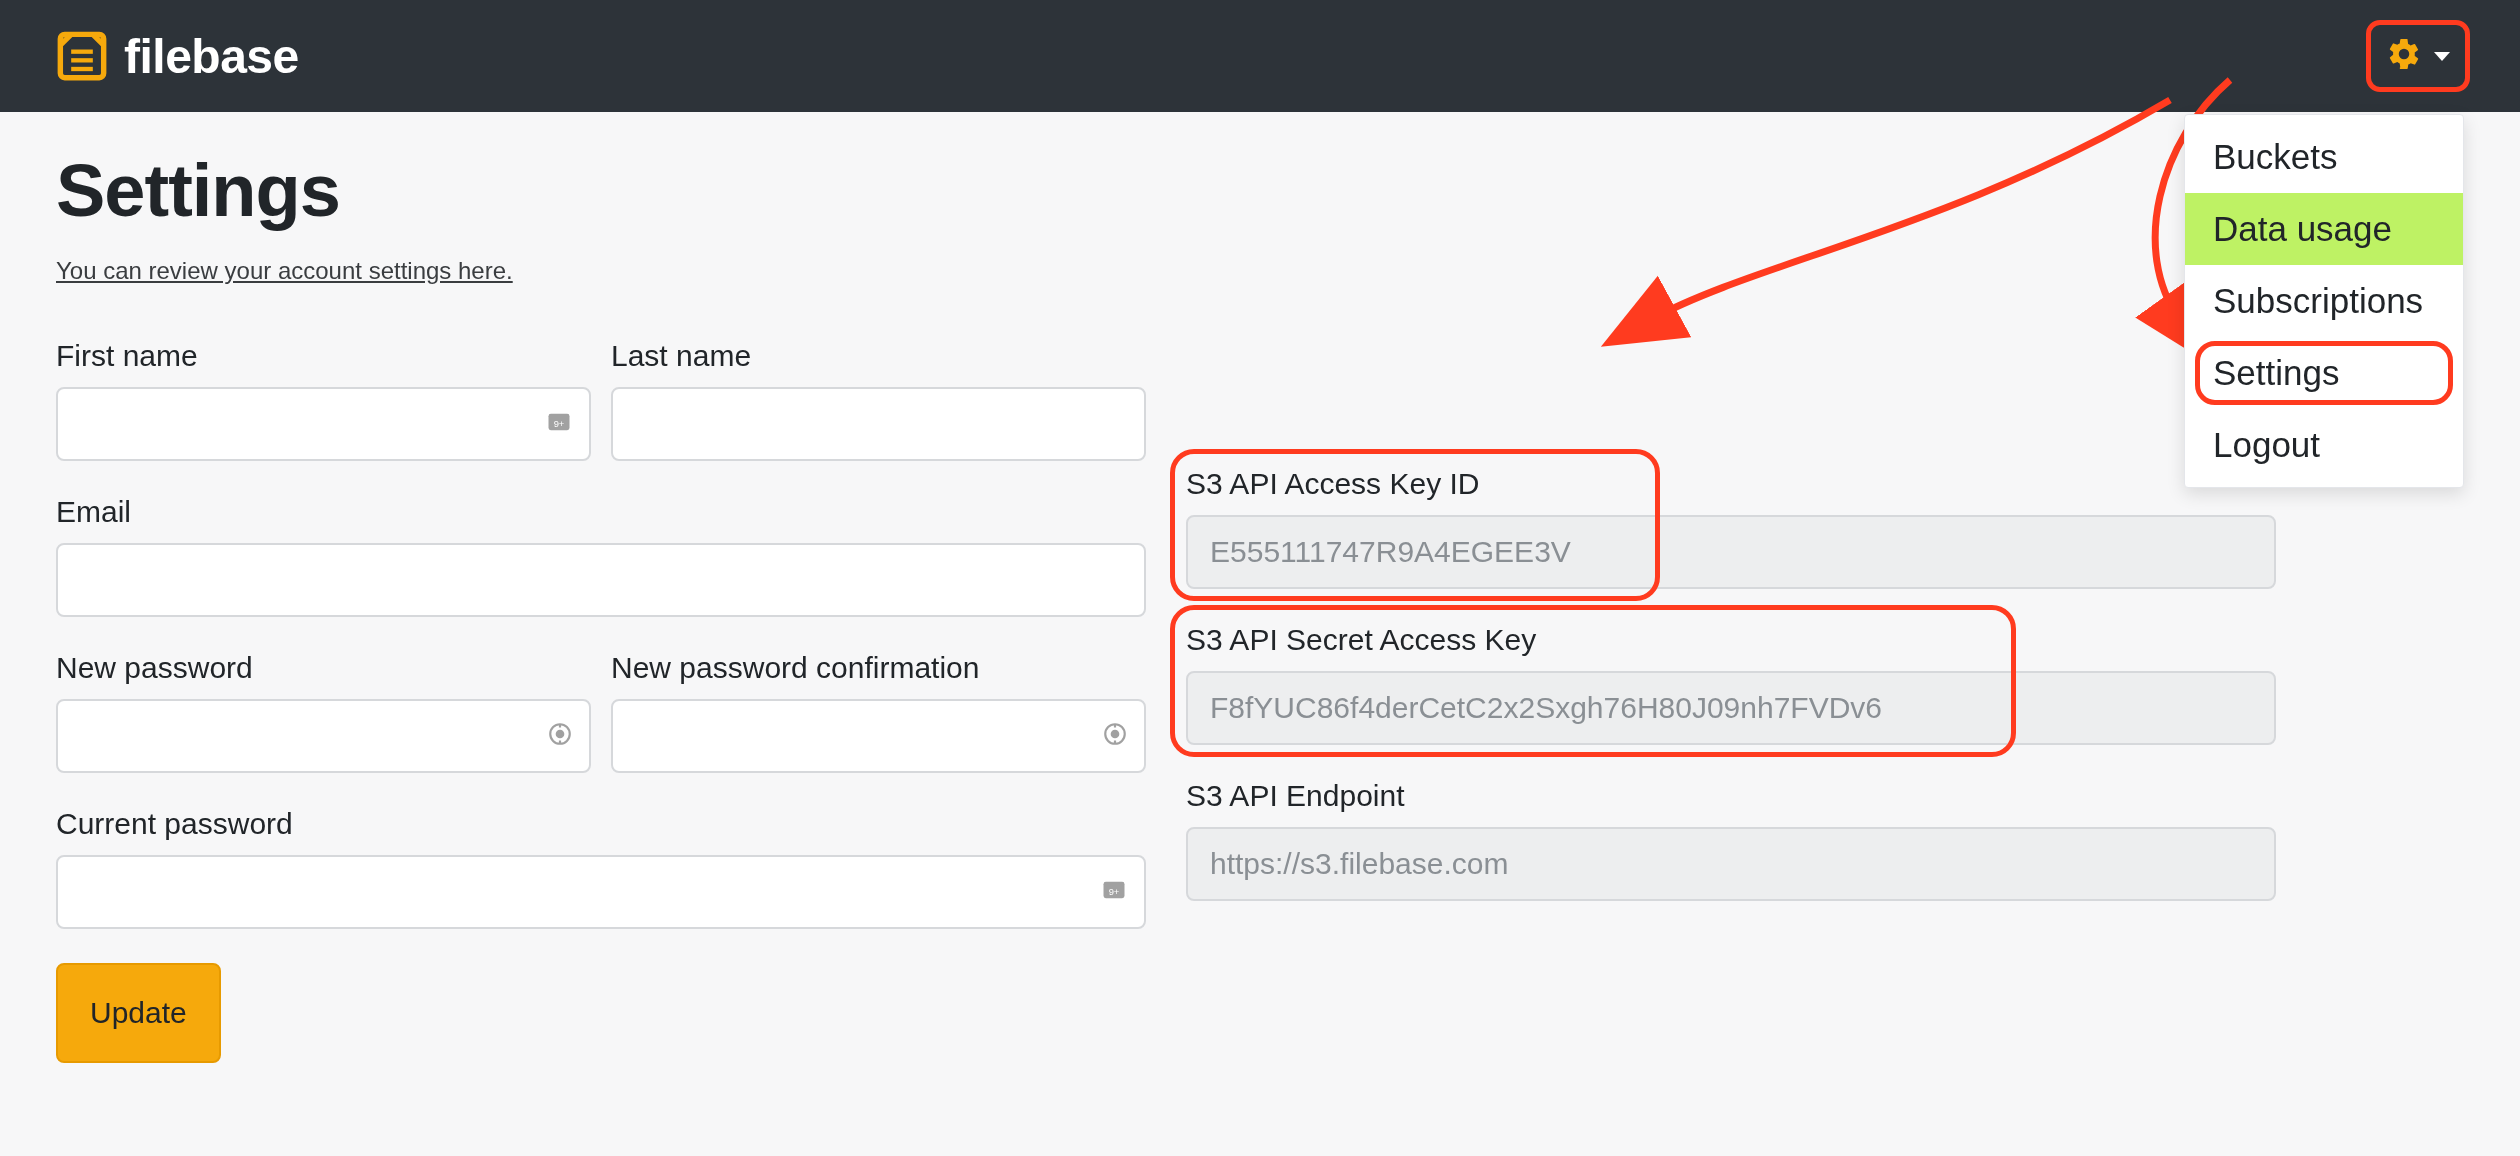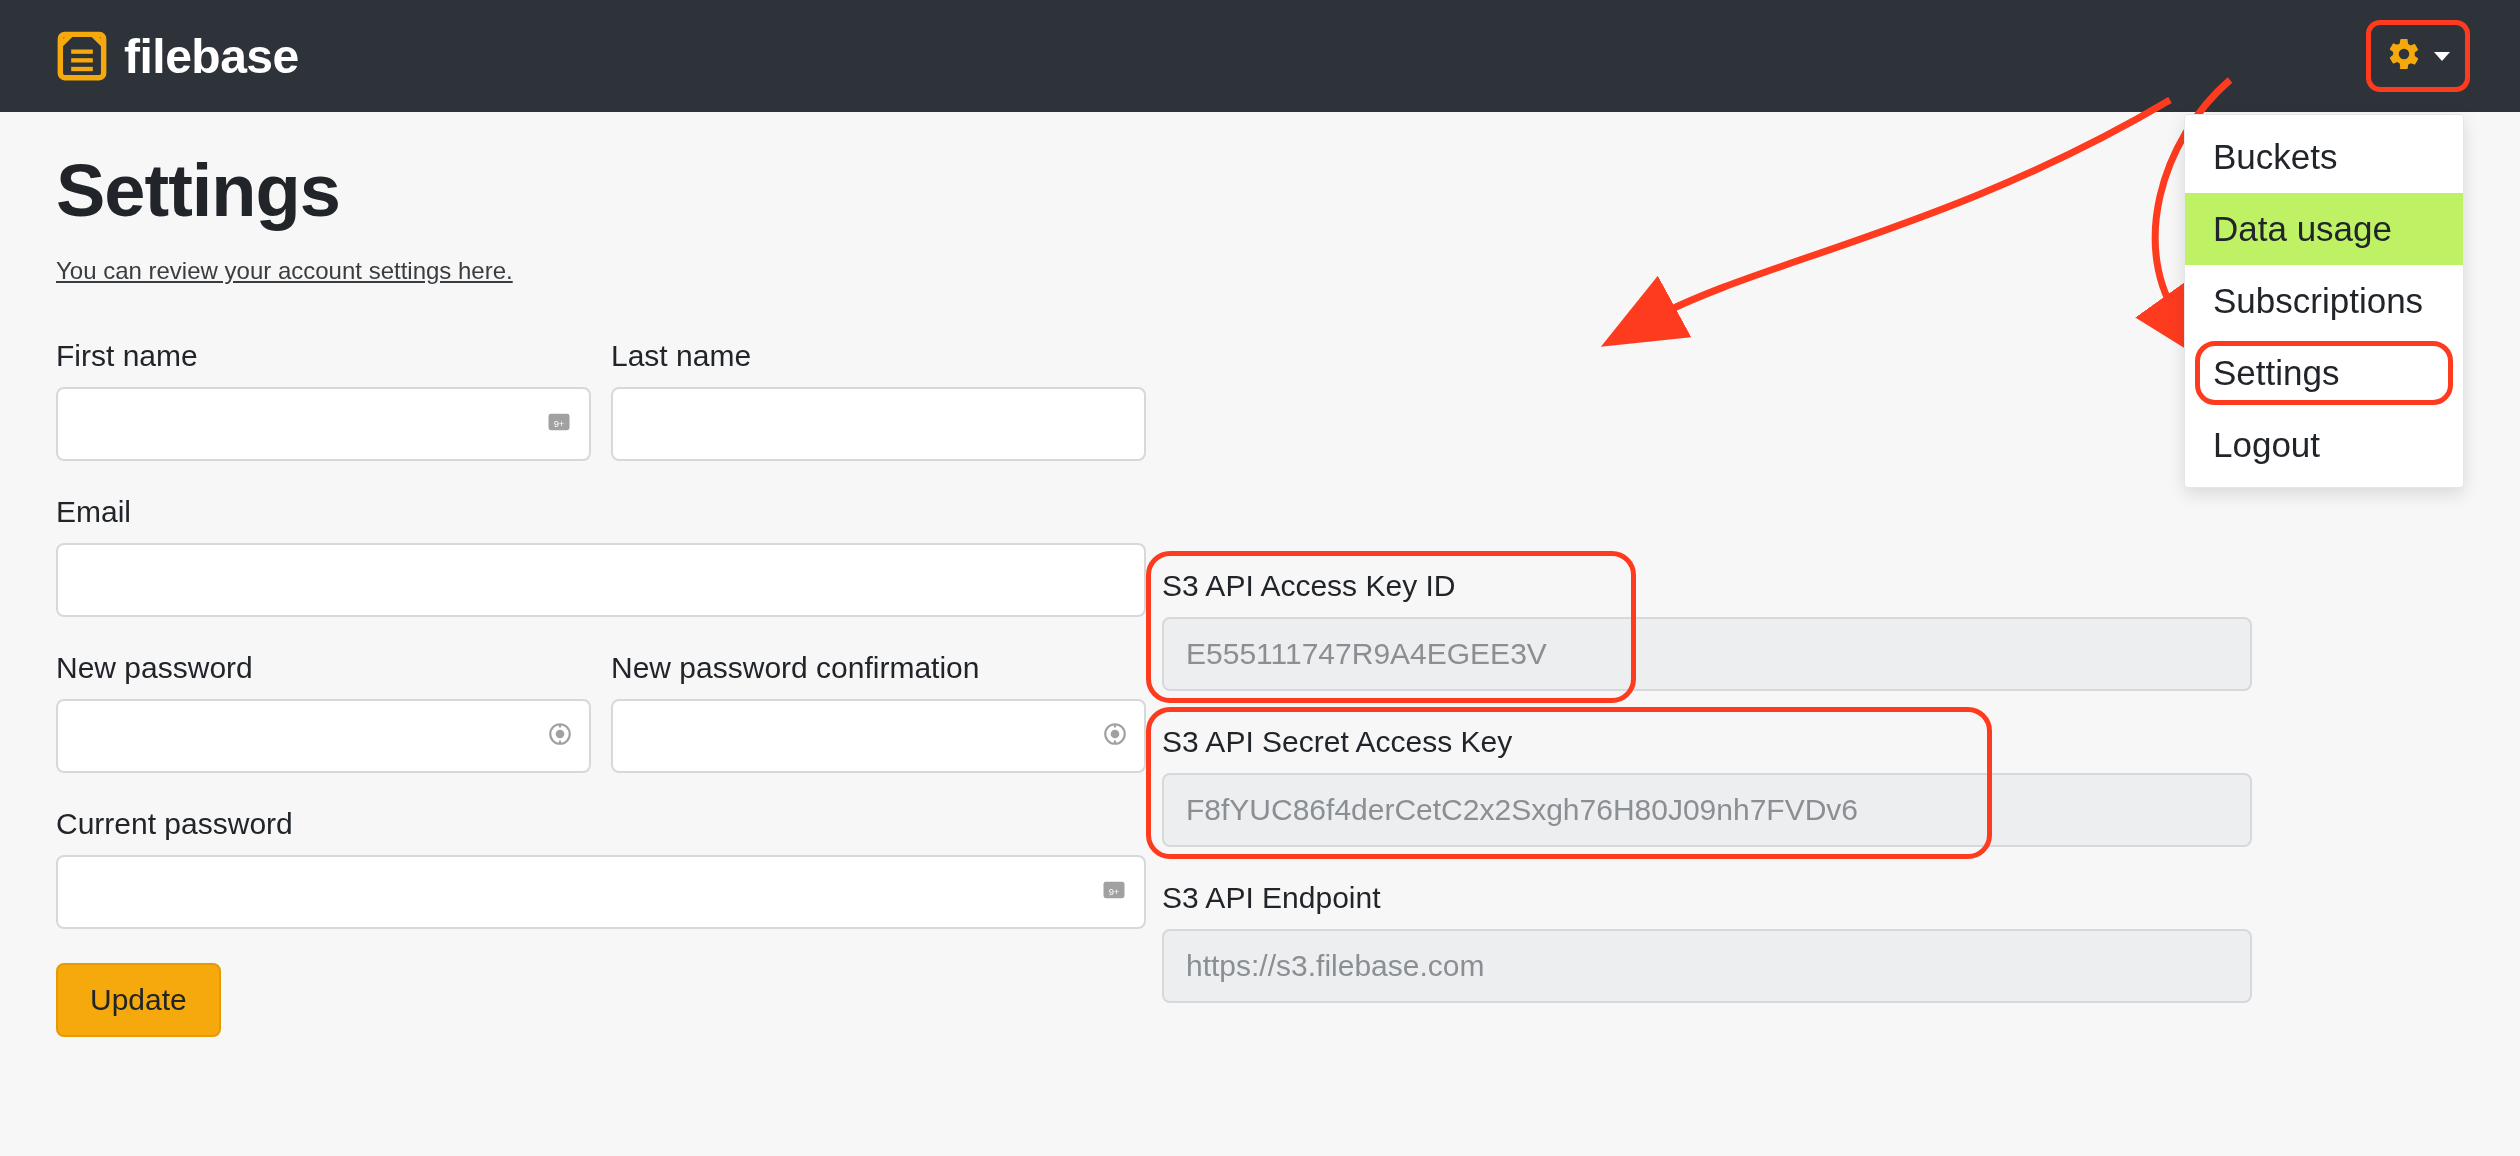--- a/index.html
+++ b/index.html
@@ -99,22 +99,22 @@
   }
   .page-subtitle {
     font-size: 24px;
     color: #3a3d40;
     margin-bottom: 54px;
     text-decoration: underline;
   }
 
   .columns {
     display: flex;
-    gap: 16px;
-    align-items: flex-end;
+    gap: 40px;
+    align-items: center;
   }
   .col-left { width: 1090px; }
   .col-right { flex: 1; max-width: 1090px; }
 
   .row-two {
     display: flex;
     gap: 20px;
   }
   .row-two > .form-group { flex: 1; }
 
@@ -164,21 +164,21 @@
   }
   .highlight-secret::after {
     left: -16px; right: 260px; top: -18px; bottom: -12px;
   }
 
   .btn-update {
     background: #f6a90c;
     border: 2px solid #e79a00;
     color: #212529;
     font-size: 30px;
-    padding: 18px 32px;
+    padding: 31px 32px;
     border-radius: 8px;
     cursor: pointer;
   }
 
   
   .overlay-svg {
     position: absolute;
     inset: 0;
     pointer-events: none;
     z-index: 40;

